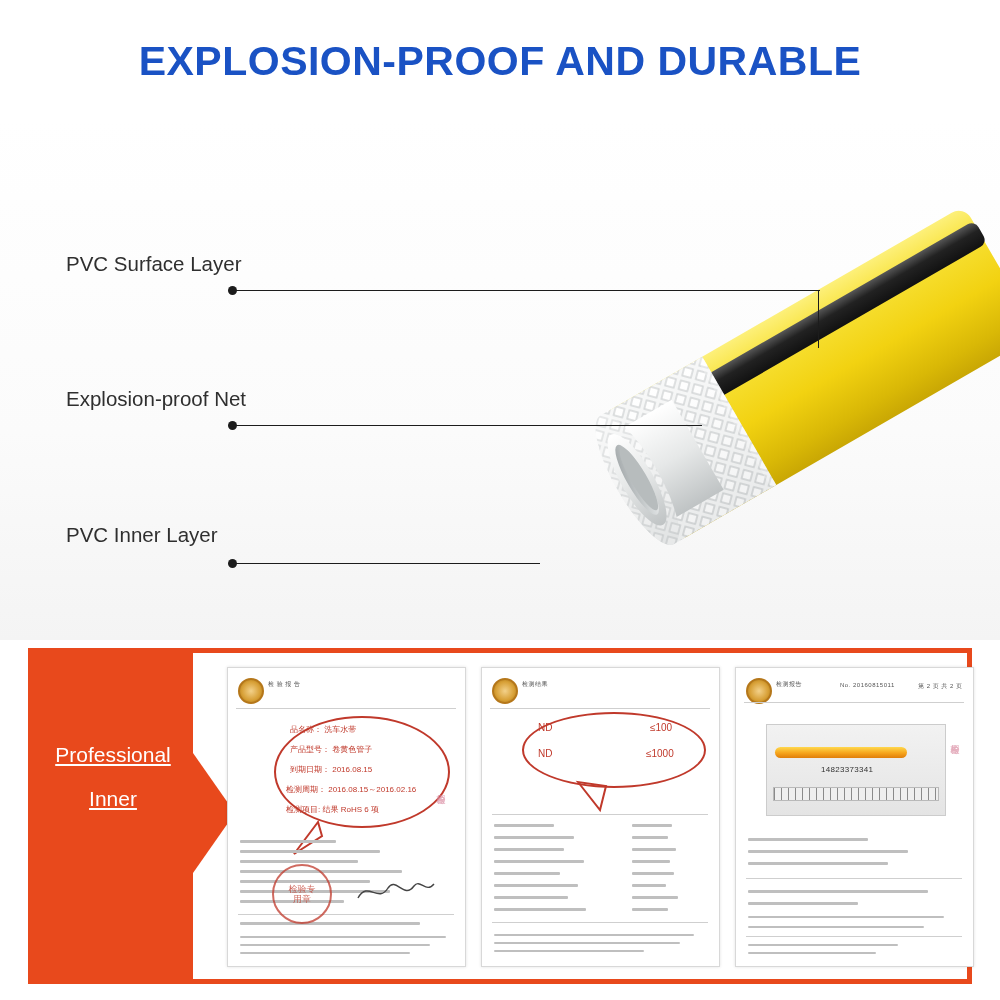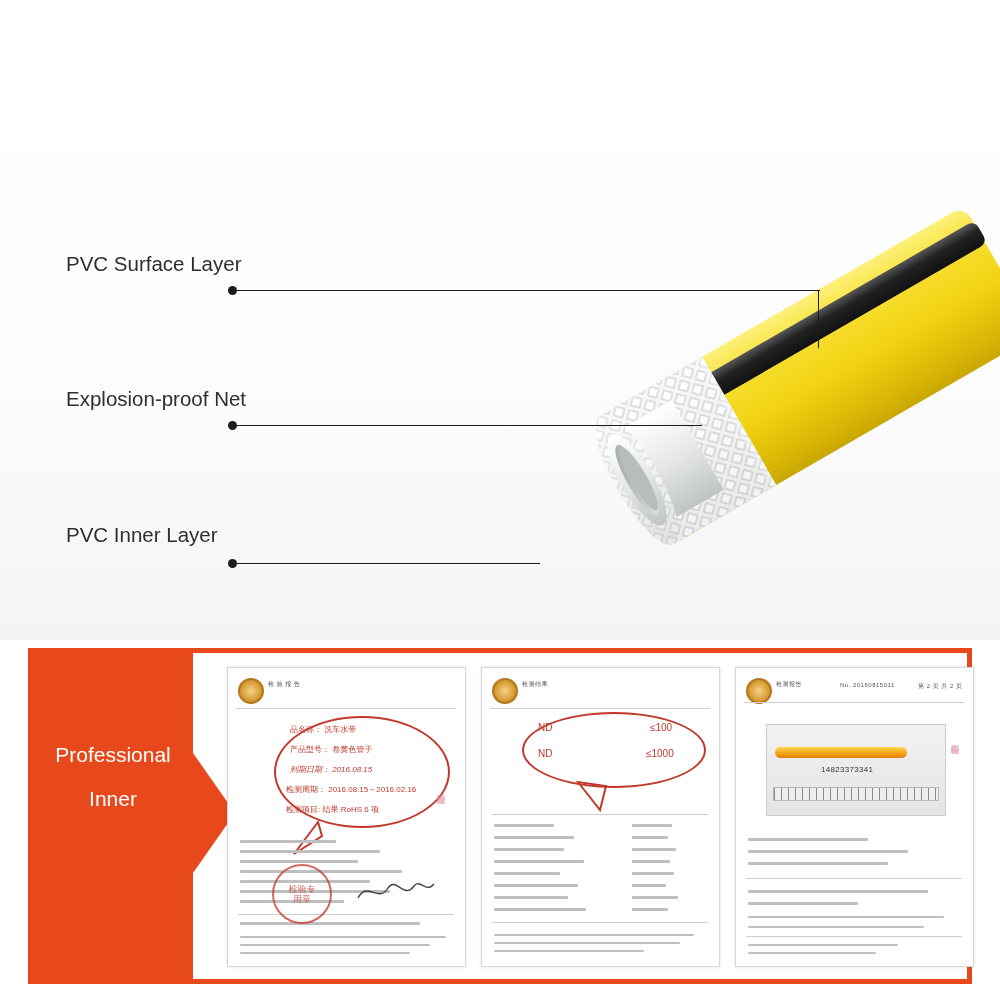--- a/index.html
+++ b/index.html
@@ -126,21 +126,21 @@
     position: absolute;
     left: 0;
     top: 80px;
     width: 160px;
     text-align: center;
     color: #ffffff;
     font-size: 21px;
     line-height: 44px;
     font-family: "Liberation Sans", sans-serif;
   }
-  #cert-banner-text div { white-space: nowrap; }
+  #cert-banner-text div { white-space: nowrap; text-decoration: underline; }
 
   .cert-doc {
     position: absolute;
     top: 14px;
     height: 298px;
     background: #ffffff;
     border: 1px solid #d8d8d8;
     box-shadow: 0 0 3px rgba(0,0,0,0.12);
     overflow: hidden;
   }
@@ -238,20 +238,21 @@
     color: #333;
     font-size: 8px;
     letter-spacing: 0.3px;
   }
 </style>
 </head>
 <body>
 
 <div id="page">
 
+  <div id="header-title">EXPLOSION-PROOF AND DURABLE</div>
 
   <div id="diagram">
 
     <svg id="hose" viewBox="0 0 540 450">
       <defs>
         <linearGradient id="yellowGrad" x1="0" y1="0" x2="0" y2="1">
           <stop offset="0%" stop-color="#fdf07a"></stop>
           <stop offset="22%" stop-color="#f7e033"></stop>
           <stop offset="55%" stop-color="#f2d211"></stop>
           <stop offset="85%" stop-color="#d9b806"></stop>
@@ -339,21 +340,21 @@
     </div>
 
     <div class="cert-doc" id="cert-doc-1">
       <div class="doc-seal"></div>
       <div class="doc-hdr-text">检 验 报 告</div>
       <div class="doc-line" style="left:8px; top:40px; width:220px;"></div>
 
       <div class="doc-bubble" style="left:46px; top:48px; width:172px; height:108px;"></div>
       <div class="doc-redtext" style="left:62px; top:56px;">品名称： 洗车水带</div>
       <div class="doc-redtext" style="left:62px; top:76px;">产品型号：  卷黄色管子</div>
-      <div class="doc-redtext" style="left:62px; top:96px;font-style:italic;">到期日期： 2016.08.15</div>
+      <div class="doc-redtext" style="left:62px; top:96px;">到期日期： 2016.08.15</div>
       <div class="doc-redtext" style="left:58px; top:116px;">检测周期： 2016.08.15～2016.02.16</div>
       <div class="doc-redtext" style="left:58px; top:136px;">检测项目: 结果 RoHS 6 项</div>
       <svg style="position:absolute; left:60px; top:152px;" width="40" height="36">
         <path d="M30,2 L6,34 L34,16 Z" fill="none" stroke="#c0392b" stroke-width="2"></path>
       </svg>
 
       <div class="doc-textline" style="left:12px; top:172px; width:96px;"></div>
       <div class="doc-textline" style="left:12px; top:182px; width:140px;"></div>
       <div class="doc-textline" style="left:12px; top:192px; width:118px;"></div>
       <div class="doc-textline" style="left:12px; top:202px; width:162px;"></div>

